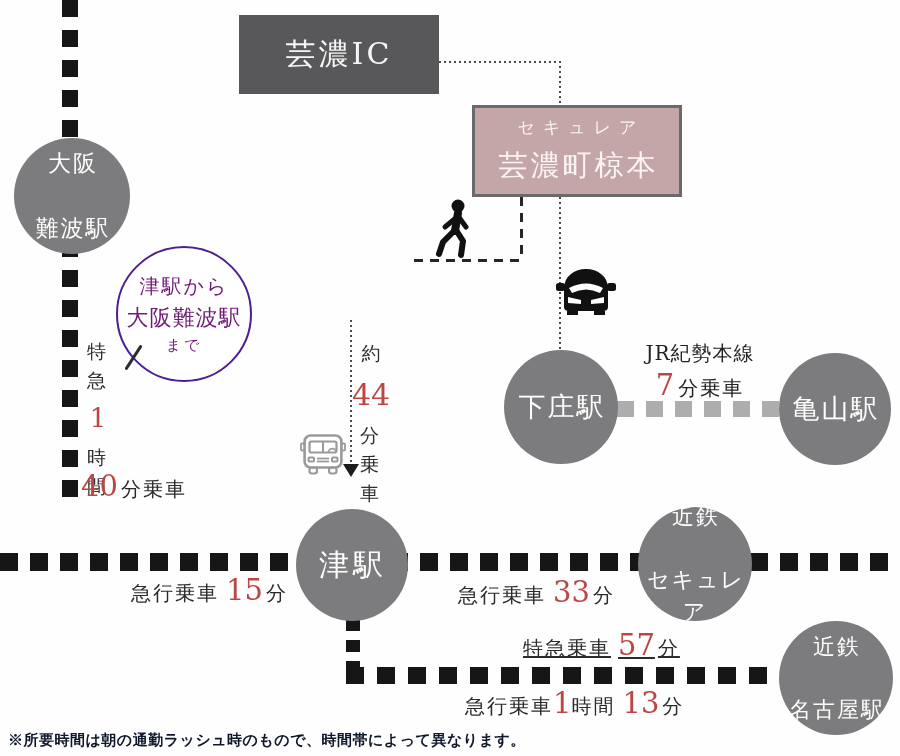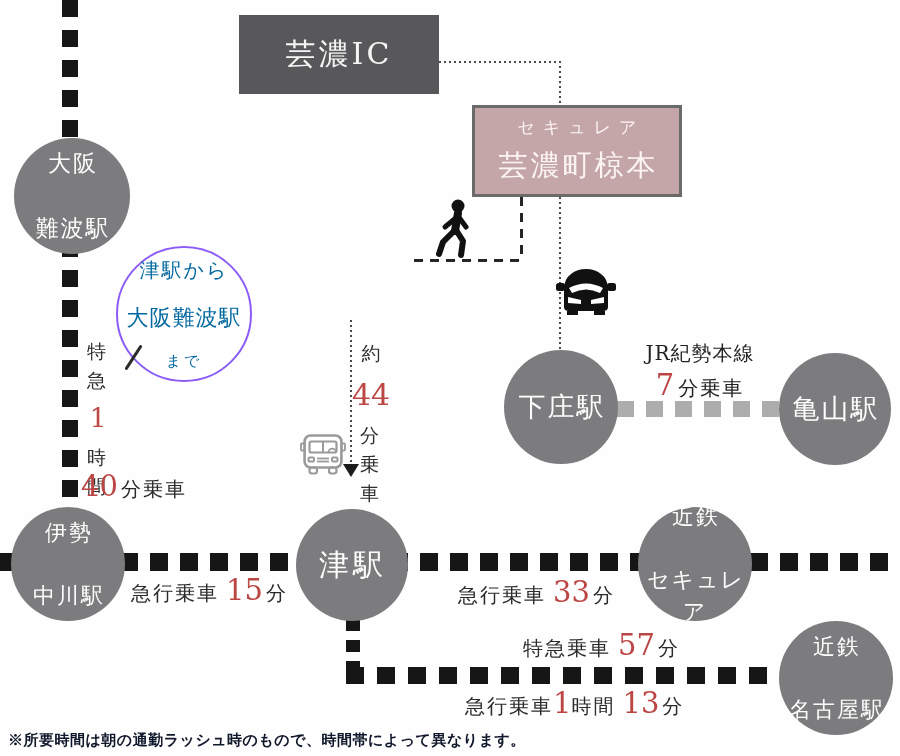--- a/index.html
+++ b/index.html
@@ -24,23 +24,23 @@
     display:flex;align-items:center;justify-content:center;font-size:30px;letter-spacing:3px;}
   .securea{left:472px;top:105px;width:210px;height:92px;background:#c4a6a8;border:3px solid #6a6a6a;
     box-sizing:border-box;display:flex;flex-direction:column;align-items:center;justify-content:center;
     gap:7px;color:#fbf4f2;}
   .securea .brand{font-size:17px;letter-spacing:8px;text-indent:8px;}
   .securea .name{font-size:29px;letter-spacing:3px;text-indent:3px;}
   
   .circle{border-radius:50%;display:flex;flex-direction:column;align-items:center;justify-content:center;
     background:#7c7c7e;color:#fdfdfd;line-height:1.42;letter-spacing:2px;text-indent:2px;text-align:center;gap:32px;}
   .light{background:#b4b4b4;}
-  .callout{left:116px;top:246px;width:136px;height:136px;border:2px solid #8b5cf6;background:#fff;
+  .callout{left:116px;top:246px;width:136px;height:136px;border:2px solid #4c1d95;background:#fff;
     border-radius:50%;display:flex;flex-direction:column;align-items:center;justify-content:center;
-    gap:19px;color:#0369a1;box-sizing:border-box;}
+    gap:3px;color:#701a75;box-sizing:border-box;}
   .callout .c1{font-size:20px;letter-spacing:2px;}
   .callout .c2{font-size:22px;letter-spacing:1px;}
   .callout .c3{font-size:15px;letter-spacing:3px;}
   .slash{left:119px;top:356px;width:29px;height:3px;background:#2d2d2d;border-radius:2px;transform:rotate(-57deg);}
   
   .red{color:#bc4643;}
   .vcol{display:flex;flex-direction:column;align-items:center;color:#2e2e2e;font-size:19px;line-height:1.5;}
   .stack{display:block;width:1.15em;word-break:break-all;text-align:left;}
   .rlabel{display:flex;align-items:baseline;color:#2b2b2b;font-size:20px;letter-spacing:2px;white-space:nowrap;}
   .rlabel .num{font-size:29px;letter-spacing:0;}
@@ -87,24 +87,20 @@
 
 
   <div class="abs z2 circle" style="left:504px;top:350px;width:114px;height:114px;font-size:27px;">
     <span>下庄駅</span>
   </div>
 
   <div class="abs z2 circle" style="left:779px;top:353px;width:112px;height:112px;font-size:27px;">
     <span>亀山駅</span>
   </div>
 
-  <div class="abs z2 circle" style="left:11px;top:507px;width:114px;height:114px;font-size:22px;">
-    <span>伊勢</span>
-    <span>中川駅</span>
-  </div>
 
   <div class="abs z2 circle" style="left:296px;top:509px;width:112px;height:112px;font-size:30px;letter-spacing:4px;">
     <span>津駅</span>
   </div>
 
   <div class="abs z2 circle" style="left:638px;top:507px;width:114px;height:114px;font-size:22px;">
     <span>近鉄</span>
     <span>セキュレア</span>
   </div>
 
@@ -190,21 +186,21 @@
     <span class="num red sp-l sp-r">15</span>
     <span>分</span>
   </div>
 
   <div class="abs z3 rlabel" style="left:458px;top:575px;">
     <span>急行乗車</span>
     <span class="num red sp-l sp-r">33</span>
     <span>分</span>
   </div>
 
-  <div class="abs z3 rlabel" style="left:523px;top:628px;">
+  <div class="abs z3 rlabel" style="left:523px;top:628px;text-decoration:underline;">
     <span>特急乗車</span>
     <span class="num red sp-l sp-r">57</span>
     <span>分</span>
   </div>
 
   <div class="abs z3 rlabel" style="left:465px;top:686px;">
     <span>急行乗車</span>
     <span class="num red">1</span>
     <span>時間</span>
     <span class="num red sp-l sp-r">13</span>

